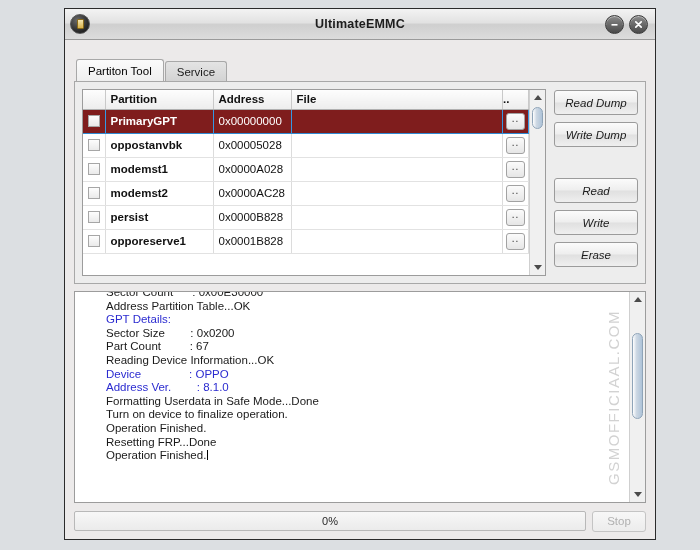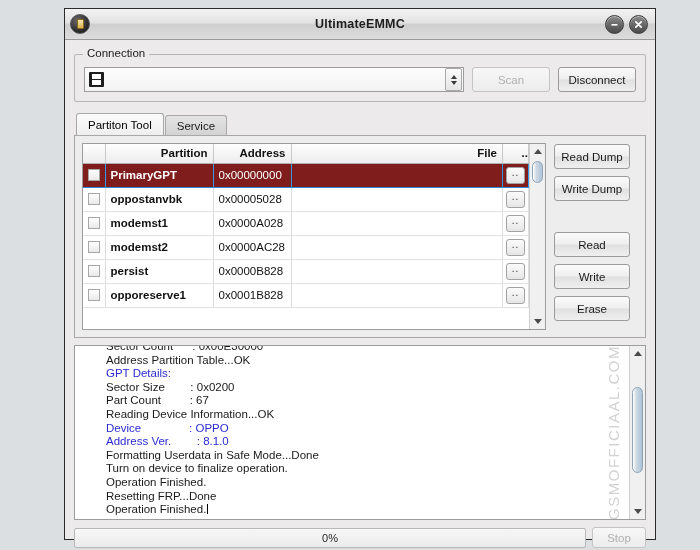--- a/index.html
+++ b/index.html
@@ -146,21 +146,21 @@
   .tablewrap {
     flex: 1; background: #fff; border: 1px solid #9c9c9c;
     display: flex; overflow: hidden; box-sizing: border-box;
   }
   .tablecols { flex: 1; display: flex; flex-direction: column; overflow: hidden; }
   table.grid { border-collapse: collapse; width: 100%; table-layout: fixed; font-size: 11.5px; }
   table.grid th {
     background: linear-gradient(to bottom,#fdfdfd,#ededed);
     border-right: 1px solid #c9c9c9; border-bottom: 1px solid #b0b0b0;
     font-size: 11.5px; font-weight: bold; color: #111;
-    text-align: right; padding: 3px 5px; height: 19px; box-sizing: border-box;
+    text-align: left; padding: 3px 5px; height: 19px; box-sizing: border-box;
   }
   table.grid td {
     border-right: 1px solid #dcdcdc; border-bottom: 1px solid #e2e2e2;
     padding: 2px 5px; height: 24px; box-sizing: border-box;
     color: #111; overflow: hidden; white-space: nowrap;
   }
   .c-chk { width: 22px; }
   .c-part { width: 108px; font-weight: bold; }
   .c-addr { width: 78px; }
   .c-file { }
@@ -195,21 +195,21 @@
   .sb-arrow .tri-u { width:0;height:0;border-left:4px solid transparent;border-right:4px solid transparent;border-bottom:5px solid #4a4a4a; }
   .sb-arrow .tri-d { width:0;height:0;border-left:4px solid transparent;border-right:4px solid transparent;border-top:5px solid #4a4a4a; }
   .vscroll .track { flex: 1; width: 100%; position: relative; }
   .vscroll .thumb {
     position: absolute; left: 2px; width: 11px;
     background: linear-gradient(to right,#ffffff,#ccd7e3 40%,#aec3d8);
     border: 1px solid #8fa4b8; border-radius: 6px; box-sizing: border-box;
   }
 
   .sidebtns { width: 84px; flex: none; display: flex; flex-direction: column; padding-top: 1px; }
-  .sidebtns .btn { width: 76px; height: 25px; margin-bottom: 7px; }
+  .sidebtns .btn { width: 84px; height: 25px; margin-bottom: 7px; font-style: italic; }
   .sidebtns .spacer { height: 24px; }
 
   
   .logarea {
     flex: 1; margin-top: 7px; min-height: 0;
     background: #fff; border: 1px solid #9c9c9c;
     display: flex; overflow: hidden; position: relative; box-sizing: border-box; padding-left: 27px;
   }
   .logtext {
     flex: 1; padding: 1px 4px 2px 4px;
@@ -264,35 +264,20 @@
         <div class="wbtn">
           <svg width="9" height="9" viewBox="0 0 9 9">
               <path d="M1.8 1.8 L7.2 7.2 M7.2 1.8 L1.8 7.2" stroke="#fff" stroke-width="1.7" stroke-linecap="round"></path>
             </svg>
         </div>
       </div>
     </div>
 
     <div class="client">
 
-      <div class="group">
-        <legend class="lbl">Connection</legend>
-        <div class="conn-row">
-          <div class="combo">
-            <div class="disk"></div>
-            <div class="cval"></div>
-            <div class="spin">
-              <div class="ar up"></div>
-                <div class="ar dn"></div>
-            </div>
-          </div>
-          <div class="btn btn-scan disabled">Scan</div>
-          <div class="btn btn-disc">Disconnect</div>
-        </div>
-      </div>
 
       <div class="tabstrip">
         <div class="tab active">Partiton Tool</div>
         <div class="tab">Service</div>
       </div>
 
       <div class="tabpanel">
 
         <div class="tablewrap">
           <div class="tablecols">

